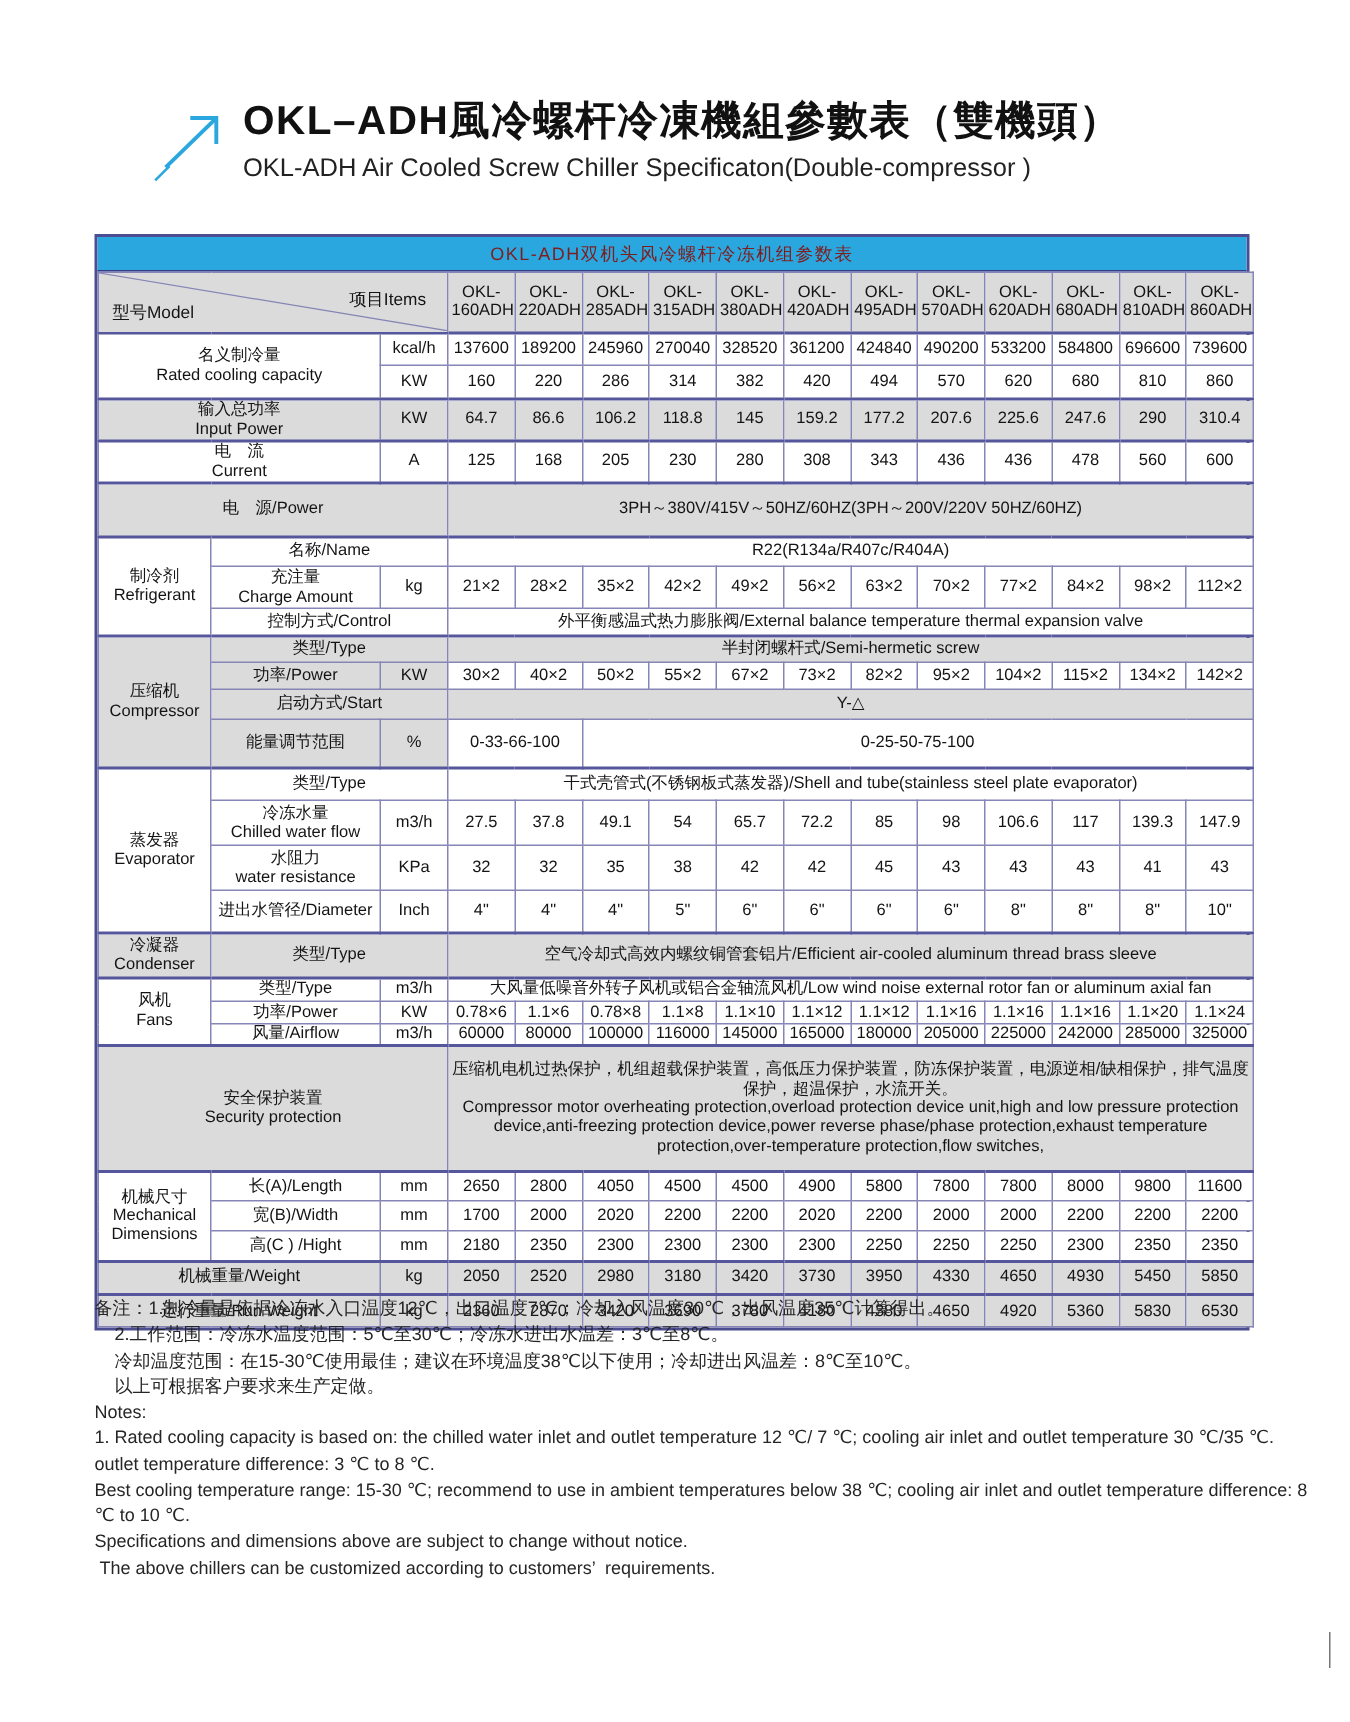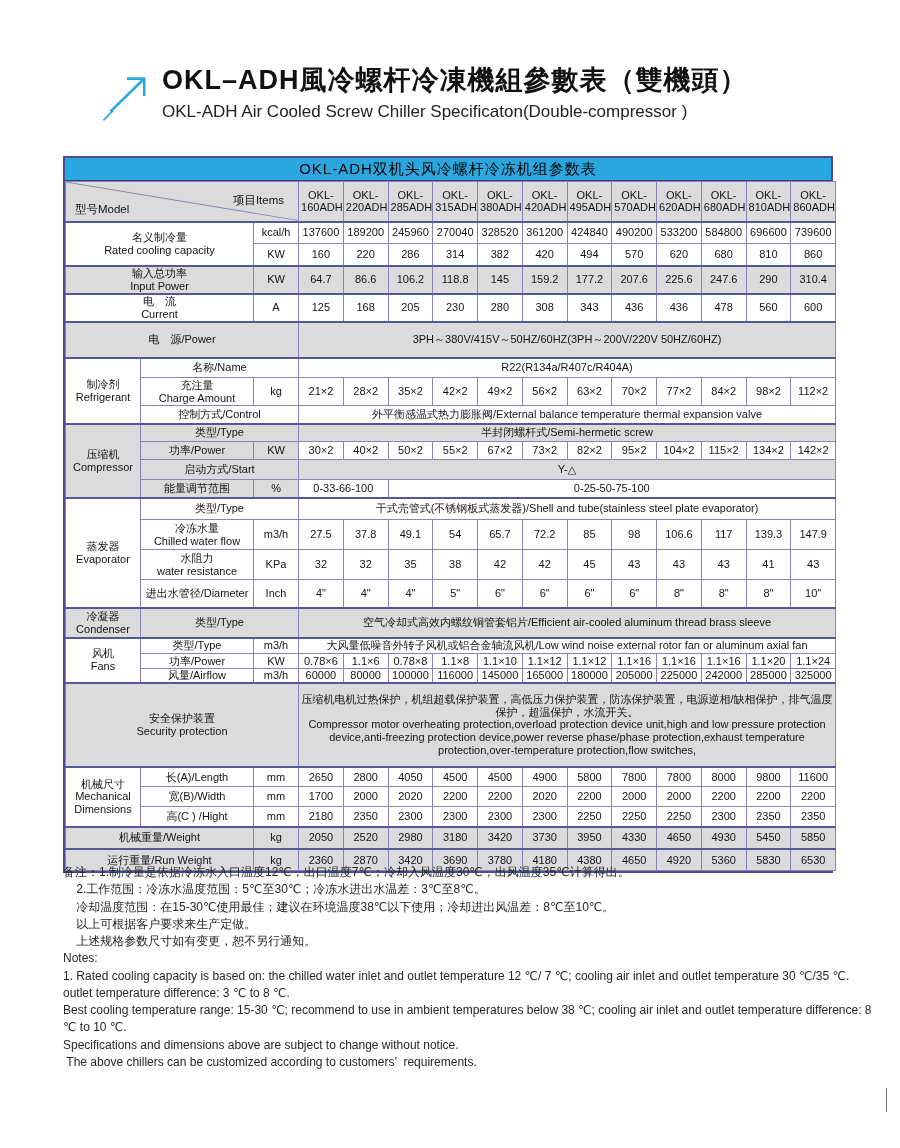--- a/index.html
+++ b/index.html
@@ -17,22 +17,22 @@
   }
   .title-en{
     position:absolute;left:62px;top:42px;font-size:17px;color:#222;white-space:nowrap;
   }
   
   .table-wrap{
     position:absolute;left:63px;top:156px;width:770px;
     border:2px solid #4d4d92;box-sizing:border-box;background:#fff;
   }
   .caption{
-    height:22px;line-height:22px;text-align:center;color:#000000;
-    background:#2ba7e0;font-size:15px;border-bottom:1px solid #3a3a85;
+    height:22px;line-height:22px;text-align:center;color:#7f1d1d;
+    background:#2ba7e0;font-size:12px;border-bottom:1px solid #3a3a85;
     letter-spacing:1px;
   }
   table.spec{border-collapse:collapse;table-layout:fixed;width:100%;}
   table.spec td{
     border:1px solid #8585b6;font-size:11px;text-align:center;
     padding:0 2px;line-height:1.15;vertical-align:middle;
     white-space:pre-line;overflow:hidden;color:#141414;
   }
   td.bg-g{background:#dbdbdb;}
   td.bg-w{background:#ffffff;}
@@ -233,21 +233,21 @@
           <td class="k-v bg-w">95×2</td>
           <td class="k-v bg-w">104×2</td>
           <td class="k-v bg-w">115×2</td>
           <td class="k-v bg-w">134×2</td>
           <td class="k-v bg-w">142×2</td>
         </tr>
         <tr style="height: 20px;">
           <td colspan="2" class="k-l bg-g">启动方式/Start</td>
           <td colspan="12" class="k-s bg-g">Y-△</td>
         </tr>
-        <tr style="height: 18px; margin-top: 12px;">
+        <tr style="height: 32px; margin-top: 12px;">
           <td class="k-l bg-g">能量调节范围</td>
           <td class="k-u bg-g">%</td>
           <td colspan="2" class="k-v bg-w">0-33-66-100</td>
           <td colspan="10" class="k-v bg-w">0-25-50-75-100</td>
         </tr>
         <tr class="sect" style="height: 22px;">
           <td rowspan="4" class="k-g bg-w">蒸发器
 Evaporator</td>
           <td colspan="2" class="k-l bg-w">类型/Type</td>
           <td colspan="12" class="k-s bg-w">干式壳管式(不锈钢板式蒸发器)/Shell and tube(stainless steel plate evaporator)</td>
@@ -438,21 +438,20 @@
         </tr>
       </tbody>
   </table>
 </div>
 
 <div class="notes" id="notes">
     <div>备注：1.制冷量是依据冷冻水入口温度12℃，出口温度7℃；冷却入风温度30℃，出风温度35℃计算得出。</div>
     <div>    2.工作范围：冷冻水温度范围：5℃至30℃；冷冻水进出水温差：3℃至8℃。</div>
     <div>    冷却温度范围：在15-30℃使用最佳；建议在环境温度38℃以下使用；冷却进出风温差：8℃至10℃。</div>
     <div>    以上可根据客户要求来生产定做。</div>
-    <div>    上述规格参数尺寸如有变更，恕不另行通知。</div>
     <div>Notes:</div>
     <div>1. Rated cooling capacity is based on: the chilled water inlet and outlet temperature 12 ℃/ 7 ℃; cooling air inlet and outlet temperature 30 ℃/35 ℃.</div>
     <div>outlet temperature difference: 3 ℃ to 8 ℃.</div>
     <div>Best cooling temperature range: 15-30 ℃; recommend to use in ambient temperatures below 38 ℃; cooling air inlet and outlet temperature difference: 8 ℃ to 10 ℃.</div>
     <div>Specifications and dimensions above are subject to change without notice.</div>
     <div> The above chillers can be customized according to customers’  requirements.</div>
   </div>
 
 <div class="edge-mark"></div>
 

